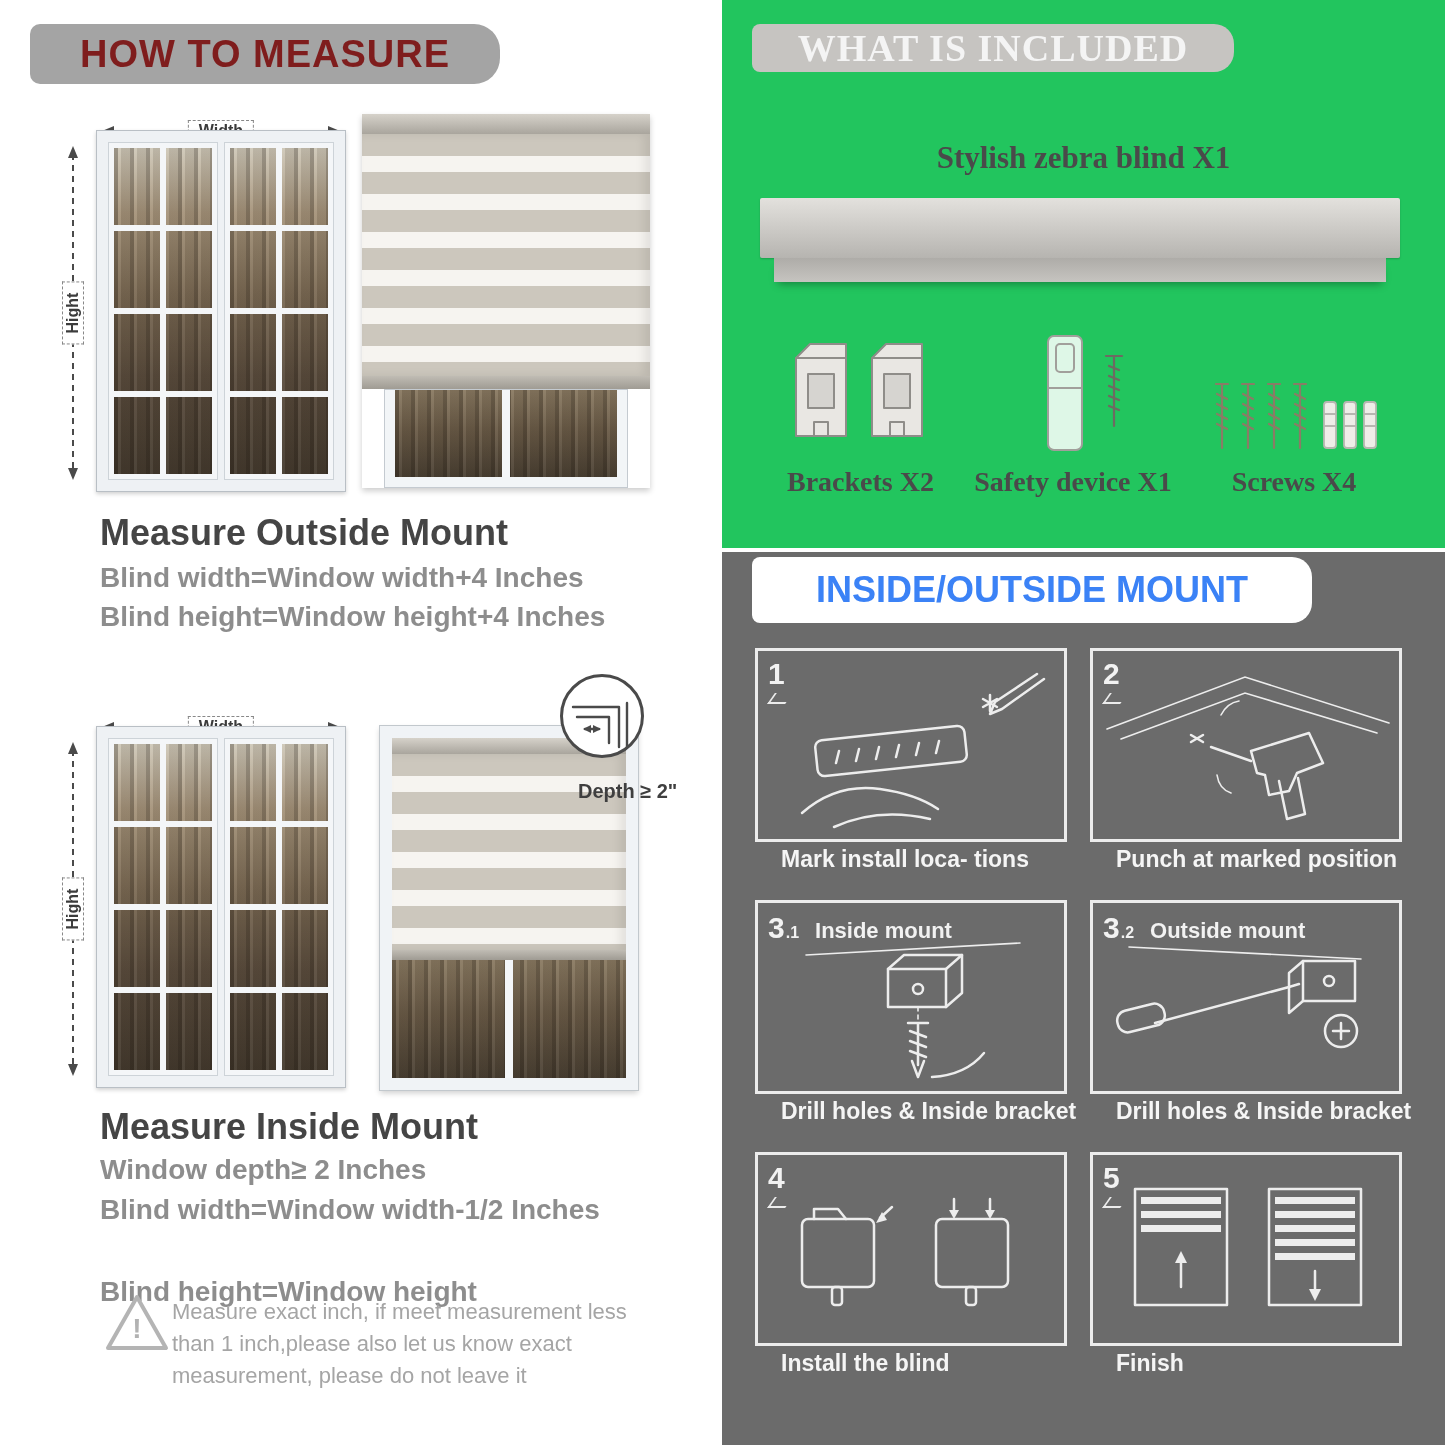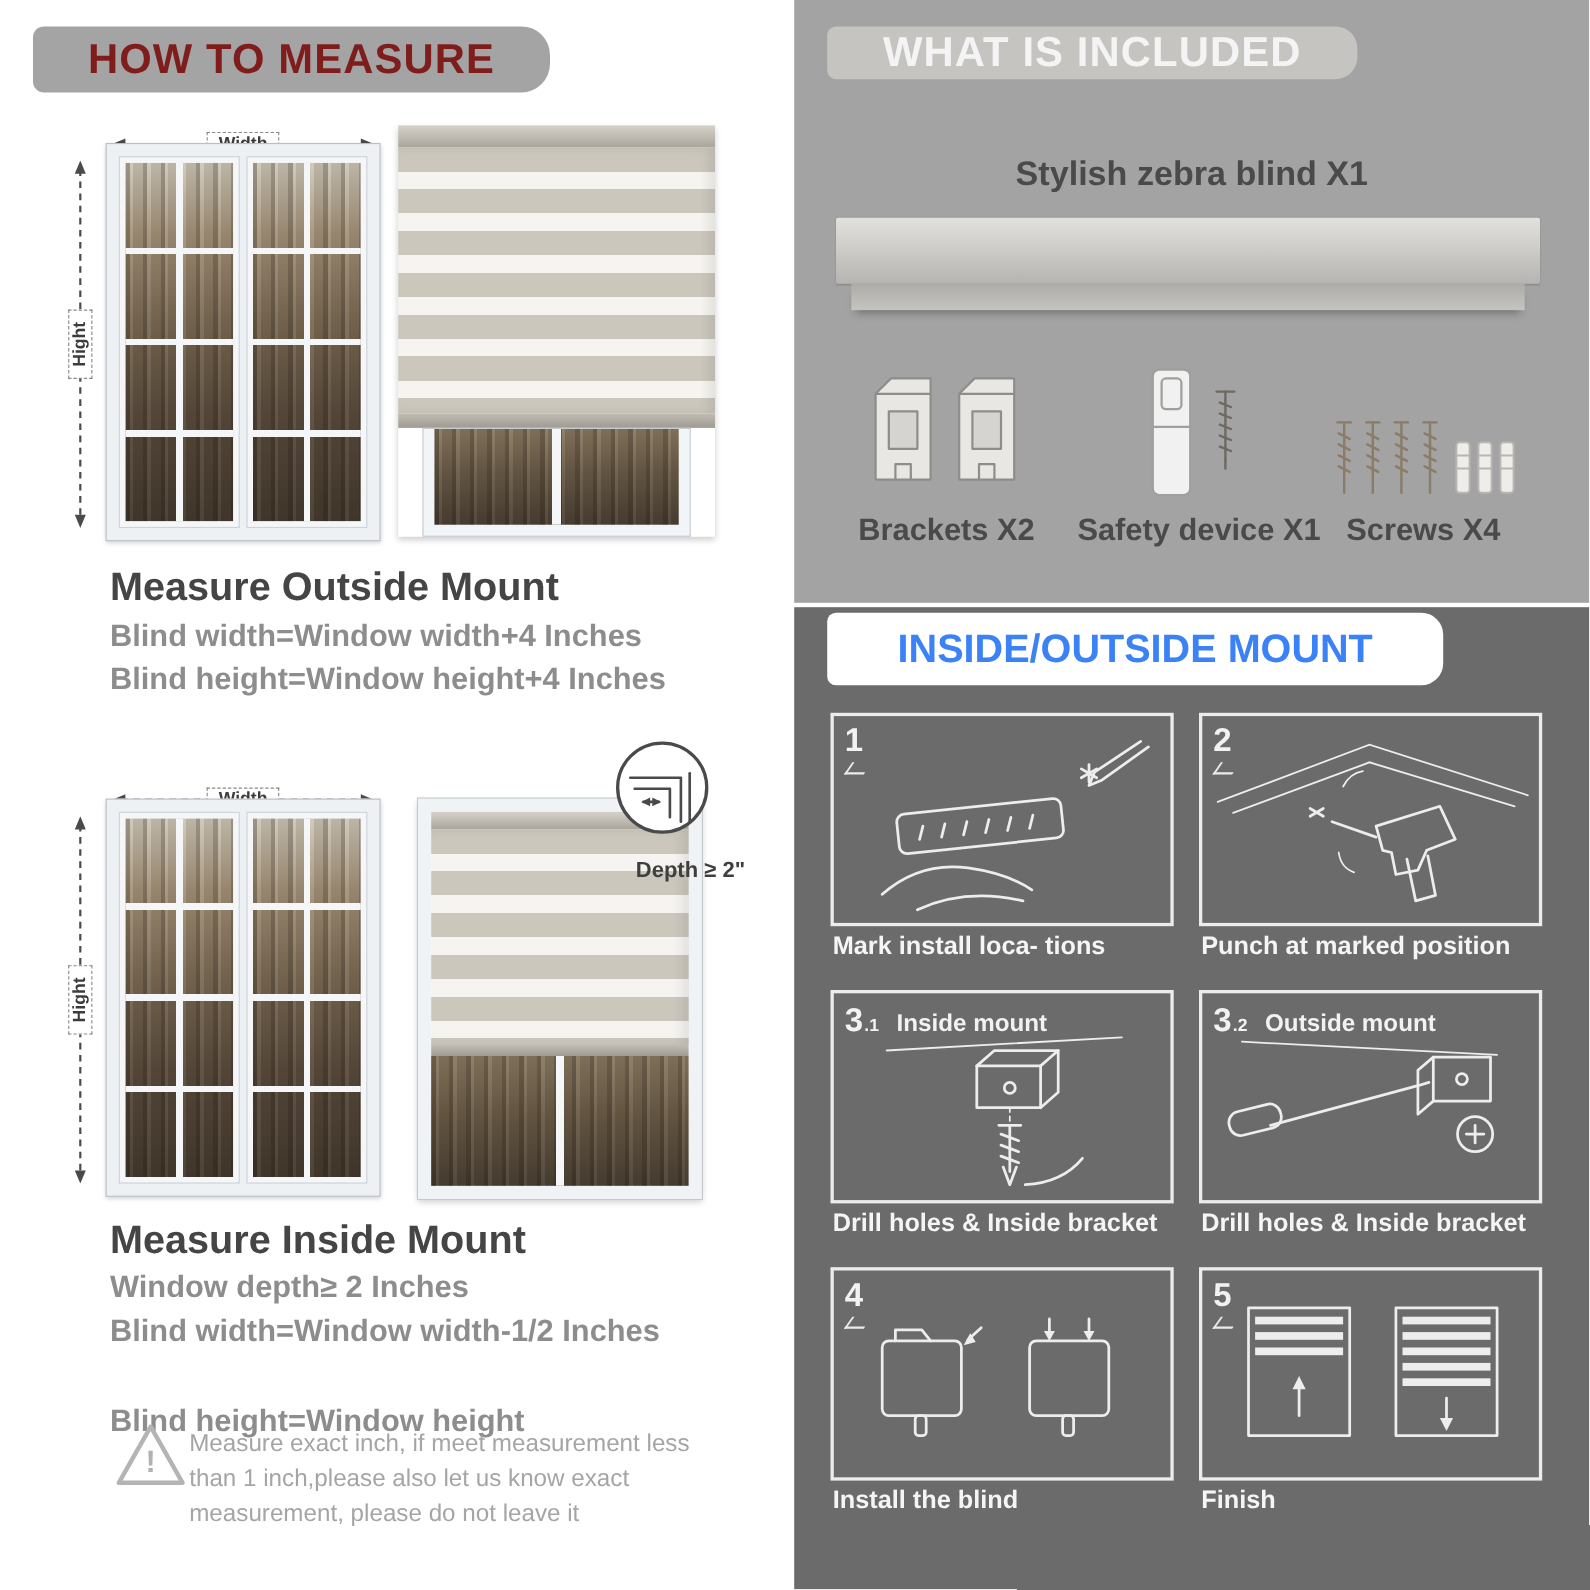--- a/index.html
+++ b/index.html
@@ -65,21 +65,21 @@
   .depth-circle { position:absolute; width:84px; height:84px; border-radius:50%;
     background:#ffffff; border:3px solid #4a4a4a; }
   .depth-label { position:absolute; font-size:20px; font-weight:bold; color:#3f3f3f; }
 
   .warning-box { position:absolute; }
   .warning-box .mark { position:absolute; left:50%; top:54%; transform:translate(-50%,-38%);
     color:#b2b2b2; font-size:28px; font-weight:bold; }
   .note-text { position:absolute; font-size:22px; color:#a5a5a5; line-height:1.45; text-align:left; }
 
   
-  .light-section { position:absolute; left:722px; top:0; width:723px; height:548px; background:#a3a3a3; }
+  .light-section { position:absolute; left:722px; top:0; width:723px; height:548px; background:#22c55e;font-family:Liberation Serif, serif; }
   .banner-included { position:absolute; left:30px; top:24px; width:482px; height:48px;
     background:#c6c4c1; border-radius:8px 20px 20px 8px; color:#f4f4f4; font-size:38px; }
   .product-title { position:absolute; left:0; top:140px; width:100%; text-align:center;
     font-size:31px; font-weight:bold; color:#4a4a4a; }
   .headrail-top { position:absolute; left:38px; top:198px; width:640px; height:60px;
     background:linear-gradient(180deg,#e3e1dd 0%,#cfcdc9 45%,#b6b4b0 100%);
     border-radius:2px; box-shadow:0 1px 2px rgba(0,0,0,.2); }
   .headrail-bottom { position:absolute; left:52px; top:258px; width:612px; height:24px;
     background:linear-gradient(180deg,#aeaca8 0%,#c6c4c0 100%);
     box-shadow:0 6px 8px -4px rgba(0,0,0,.35); }
@@ -95,21 +95,21 @@
   .art g.thin { fill:none; stroke:#ededed; stroke-width:1.6; stroke-linecap:round; }
   .art g.fill { fill:#ededed; stroke:none; }
   .step-num { position:absolute; left:10px; top:6px; color:#f2f2f2; font-size:30px; font-weight:bold; }
   .step-num::after { content:''; display:block; width:16px; height:9px;
     border-left:2px solid #ececec; border-bottom:2px solid #ececec; transform:skewX(-35deg);
     margin:2px 0 0 3px; }
   .step-head { position:absolute; left:10px; top:8px; display:flex; align-items:baseline; color:#f2f2f2; }
   .step-head .n { font-size:30px; font-weight:bold; }
   .step-head .sub { font-size:16px; font-weight:bold; margin-left:1px; }
   .step-head .t { font-size:22px; font-weight:bold; margin-left:16px; }
-  .cap { position:absolute; color:#f5f5f5; font-size:23px; font-weight:bold; white-space:nowrap; }
+  .cap { position:absolute; color:#f5f5f5; font-size:23px; font-weight:bold; white-space:nowrap;margin-left:24px; }
 </style>
 </head>
 <body>
 
 <div class="canvas">
 
   <section>
     <div class="banner banner-left">HOW TO MEASURE</div>
 
     <div class="harrow" style="left:102px;top:104px;width:238px;">
@@ -245,21 +245,21 @@
       </g>
       <g stroke="#b8b6b2" stroke-width="1.8" fill="#efede9">
         <rect x="114" y="26" width="12" height="46" rx="3"></rect>
         <rect x="134" y="26" width="12" height="46" rx="3"></rect>
         <rect x="154" y="26" width="12" height="46" rx="3"></rect>
         <path d="M114 38 h12 M114 50 h12 M134 38 h12 M134 50 h12 M154 38 h12 M154 50 h12" fill="none"></path>
       </g>
     </svg>
 
     <div class="item-label" style="left:46px;width:185px;">Brackets X2</div>
-    <div class="item-label" style="left:253px;width:230px;">Safety device X1</div>
+    <div class="item-label" style="left:236px;width:230px;">Safety device X1</div>
     <div class="item-label" style="left:493px;width:158px;">Screws X4</div>
   </section>
 
   <section class="dark-section">
     <div class="banner banner-mount">INSIDE/OUTSIDE MOUNT</div>
 
     <div class="panel" style="left:33px;top:96px;">
       <span class="step-num">1</span>
       <svg class="art" viewBox="0 0 306 188">
         <g class="line">

